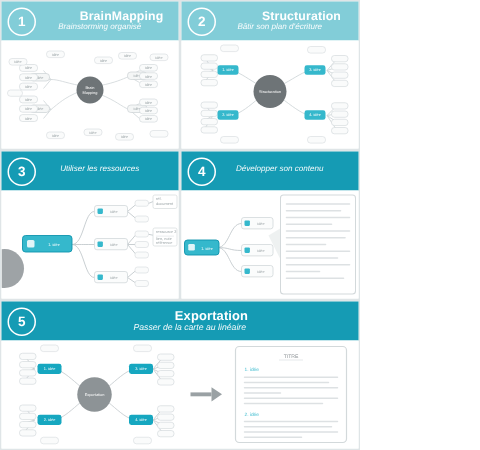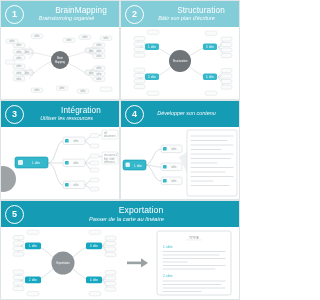--- a/index.html
+++ b/index.html
@@ -24,21 +24,21 @@
   .phead.dark{background:#159bb4;}
   .pnum{
     width:17px;height:17px;border-radius:50%;
     border:1.4px solid #ffffff;
     display:flex;align-items:center;justify-content:center;
     font-size:9px;font-weight:bold;color:#fff;flex:0 0 auto;
     line-height:1;
   }
   .phead.dark .pnum{background:#159bb4;}
   .ptitles{flex:1;text-align:center;line-height:1.05;padding-right:6px;}
-  .ptitle{font-size:8.2px;font-weight:normal;letter-spacing:.1px;margin-left:29px;}
+  .ptitle{font-size:8.2px;font-weight:bold;letter-spacing:.1px;margin-left:29px;}
   .psub{font-size:5.4px;font-style:italic;opacity:.95;margin-top:.5px;}
   .p-full .ptitle{font-size:8.6px;}
   .p-full .psub{font-size:5.8px;}
   
   .canvas{position:relative;overflow:hidden;background:#fff;}
   .h1canvas{height:72px;}
   .h5canvas{height:72px;}
   svg{display:block;}
   .lbl{font-size:2.6px;fill:#9aa3a6;font-family:"Liberation Sans",sans-serif;}
   .lbl-w{font-size:2.6px;fill:#ffffff;font-family:"Liberation Sans",sans-serif;}
@@ -196,21 +196,20 @@
       </div>
     </div>
   </div>
 
   <div class="row">
 
     <div class="panel p-half">
       <div class="phead dark">
         <div class="pnum">3</div>
         <div class="ptitles">
-          <div class="ptitle">Intégration</div>
           <div class="psub">Utiliser les ressources</div>
         </div>
       </div>
       <div class="canvas h1canvas">
         <svg width="118" height="72" viewBox="0 0 118 72">
           <circle cx="2" cy="52" r="13" fill="#8d9396" opacity=".85"></circle>
           <g stroke="#c3cacd" stroke-width=".6" fill="none">
             <path d="M47 36 C55 36 55 14 62 14"></path>
             <path d="M47 36 C55 36 55 36 62 36"></path>
             <path d="M47 36 C55 36 55 58 62 58"></path>

